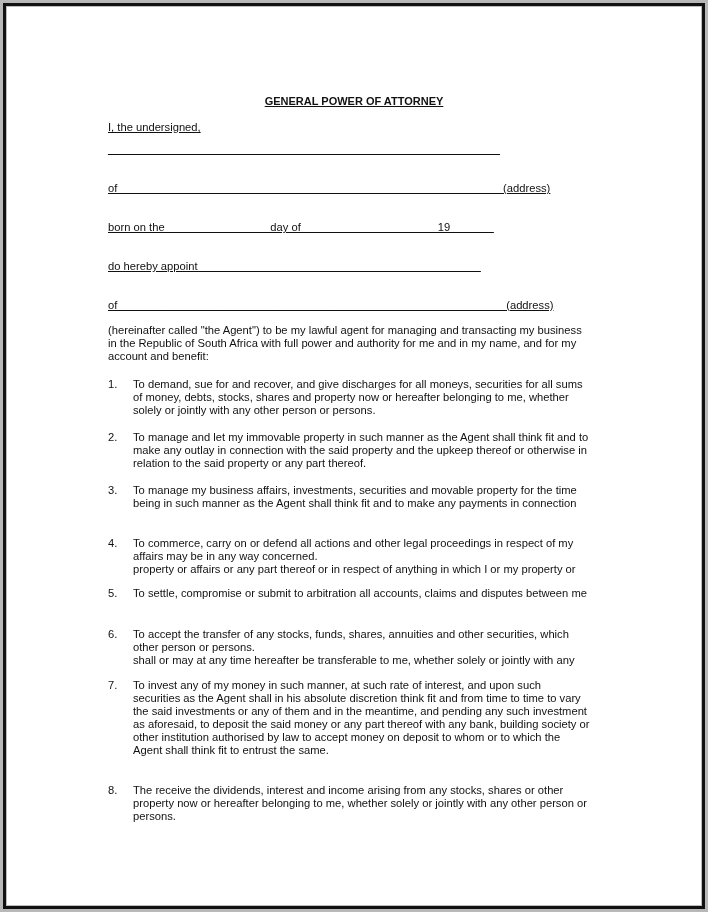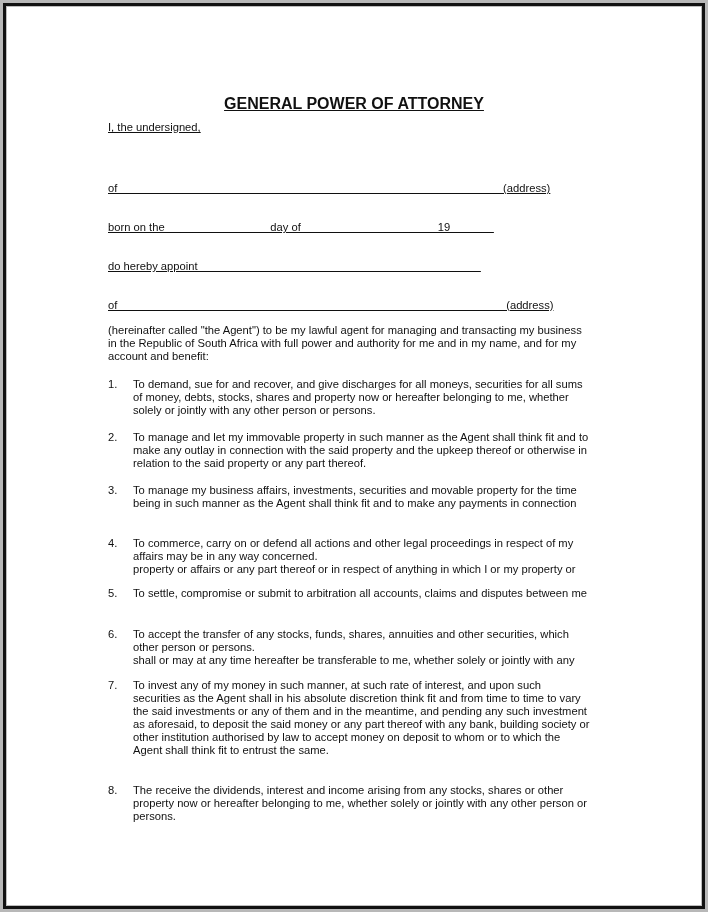--- a/index.html
+++ b/index.html
@@ -1,33 +1,34 @@
 <!DOCTYPE html>
 <html><head>
 <meta charset="utf-8">
 <style>
   html, body { margin:0; padding:0; }
   body { width:708px; height:912px; background:#b8b8b8; position:relative; overflow:hidden; }
   .frame { position:absolute; left:3px; top:3px; width:696px; height:900px; border:3px solid #111; background:#bdbdbd; }
   .page { position:absolute; left:1px; top:1px; right:1px; bottom:1px; background:#fff;
           font-family:"Liberation Sans", sans-serif; color:#111; font-size:11.2px; }
-  .title { position:absolute; top:88px; left:0; right:0; text-align:center; font-weight:bold; text-decoration:underline; font-size:16px; }
+  .title { position:absolute; top:88px; left:0; right:0; text-align:center; font-weight:bold; text-decoration:underline; font-size:11px; }
   .line { position:absolute; left:101px; white-space:pre;text-decoration:underline; }
   .para { position:absolute; left:101px; width:500px; line-height:13px; }
   .item { position:absolute; left:101px; width:500px; line-height:13px; }
   .item .num { position:absolute; left:0; top:0; }
   .item .txt { position:absolute; left:25px; width:475px; }
 </style>
 </head>
 <body>
 
 <div class="frame">
   <div class="page">
     <div class="title">GENERAL POWER OF ATTORNEY</div>
     <div class="line" style="top:114px">I, the undersigned,</div>
+    <div class="line" style="top:136px">_______________________________________________________________</div>
     <div class="line" style="top:175px">of _____________________________________________________________ (address)</div>
     <div class="line" style="top:214px">born on the ________________ day of _____________________ 19_______</div>
     <div class="line" style="top:292px">of______________________________________________________________ (address)</div>
     <div class="line" style="top:253px">do hereby appoint _____________________________________________</div>
 
     <div class="para" style="top:317px">
       <div>(hereinafter called "the Agent") to be my lawful agent for managing and transacting my business</div>
       <div>in the Republic of South Africa with full power and authority for me and in my name, and for my</div>
       <div>account and benefit:</div>
     </div>

